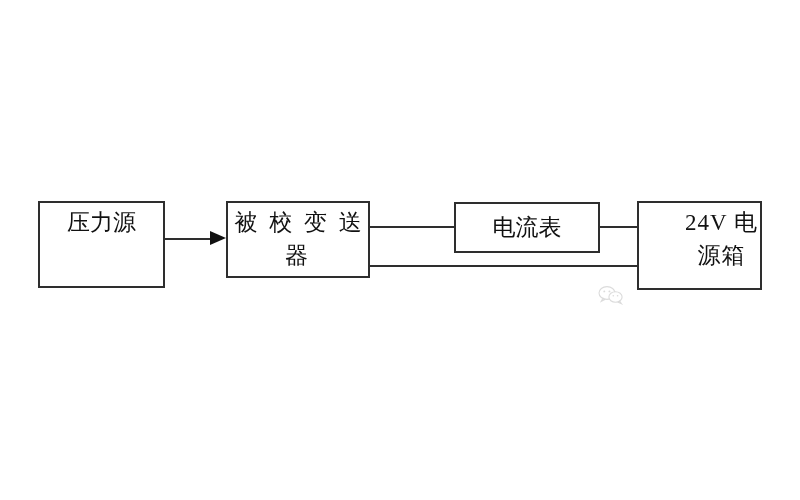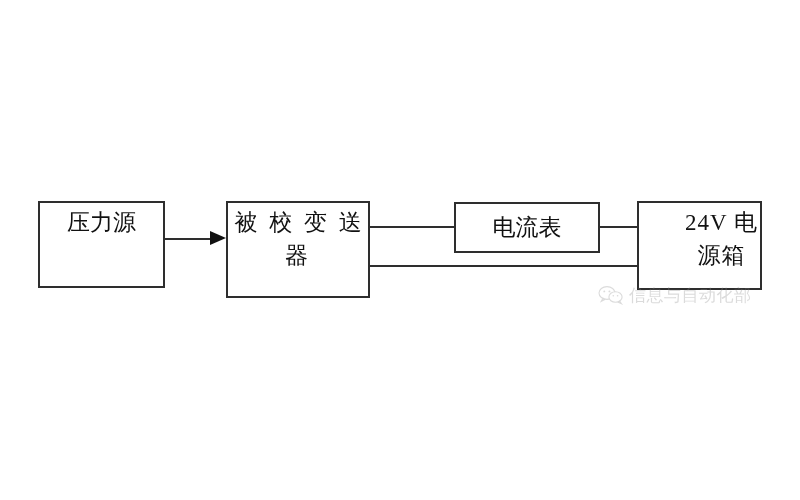--- a/index.html
+++ b/index.html
@@ -36,21 +36,21 @@
     text-align: center;
     color: #111111;
     font-family: "Liberation Serif", "DejaVu Serif", serif;
     font-size: 23px;
     line-height: 1.42;
     white-space: pre-line;
     letter-spacing: 0;
   }
 
   #node-pressure-source      { left: 38px;  top: 201px; width: 127px; height: 87px; }
-  #node-transmitter          { left: 226px; top: 201px; width: 144px; height: 97px; }
+  #node-transmitter          { left: 226px; top: 201px; width: 144px; height: 77px; }
   #node-ammeter              { left: 454px; top: 202px; width: 146px; height: 51px; }
   #node-power-supply         { left: 637px; top: 201px; width: 125px; height: 89px; }
 
   #node-transmitter  .node-label { letter-spacing: 3px; text-indent: 3px; }
   #node-power-supply .node-label { letter-spacing: 1px; margin-left: 44px; }
   #node-ammeter      .node-label { top: 8px; }
 
   
   .wire-h {
     position: absolute;
@@ -136,16 +136,15 @@
     <svg id="watermark-logo" width="26" height="20" viewBox="0 0 26 20">
       <ellipse cx="9" cy="8" rx="8" ry="6.4" fill="none" stroke="#8a8a8a" stroke-width="1.1"></ellipse>
       <path d="M5 13.2 L3.2 16.4 L6.6 14.6 Z" fill="none" stroke="#8a8a8a" stroke-width="1.1"></path>
       <circle cx="6.3" cy="6.4" r="0.95" fill="#8a8a8a"></circle>
       <circle cx="11.4" cy="6.4" r="0.95" fill="#8a8a8a"></circle>
       <ellipse cx="17.5" cy="12" rx="6.6" ry="5.3" fill="#ffffff" stroke="#8a8a8a" stroke-width="1.1"></ellipse>
       <path d="M21.6 16.1 L23.4 18.6 L20.4 17.3 Z" fill="none" stroke="#8a8a8a" stroke-width="1.1"></path>
       <circle cx="15.3" cy="10.7" r="0.8" fill="#8a8a8a"></circle>
       <circle cx="19.6" cy="10.7" r="0.8" fill="#8a8a8a"></circle>
     </svg>
-    <span id="watermark-text">信息与自动化部</span>
   </div>
 
 </div>
 
 </body></html>

